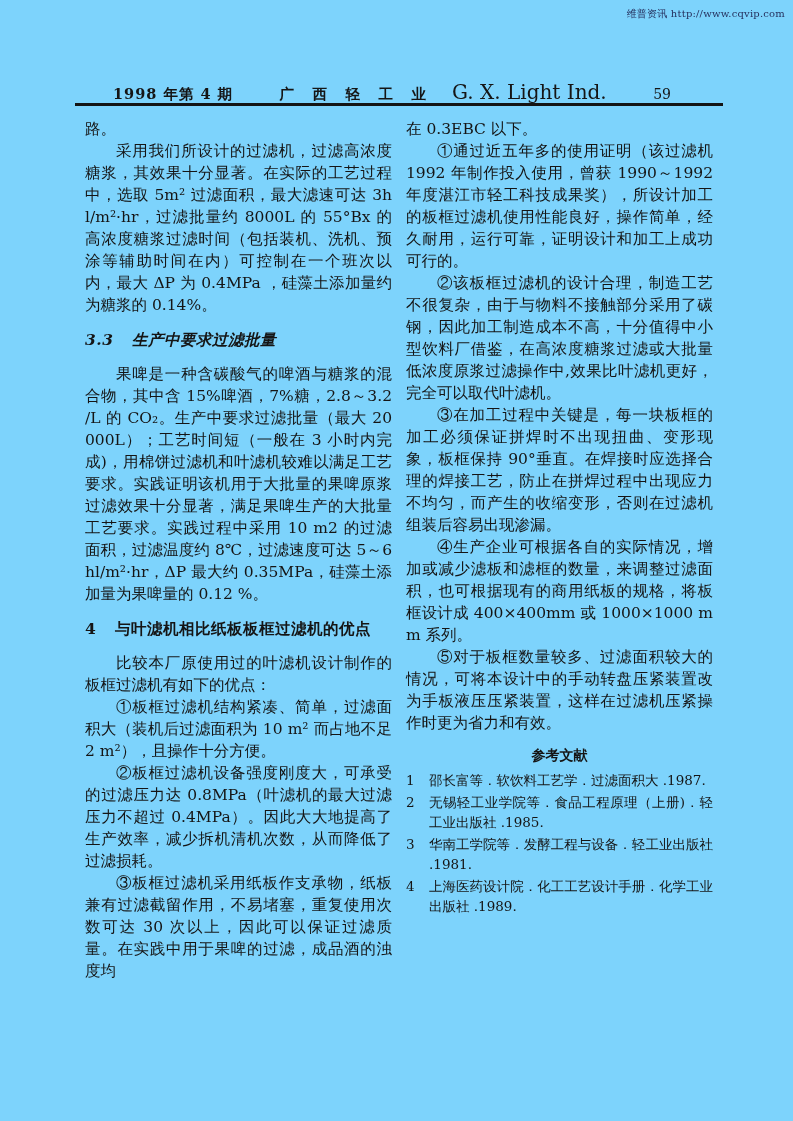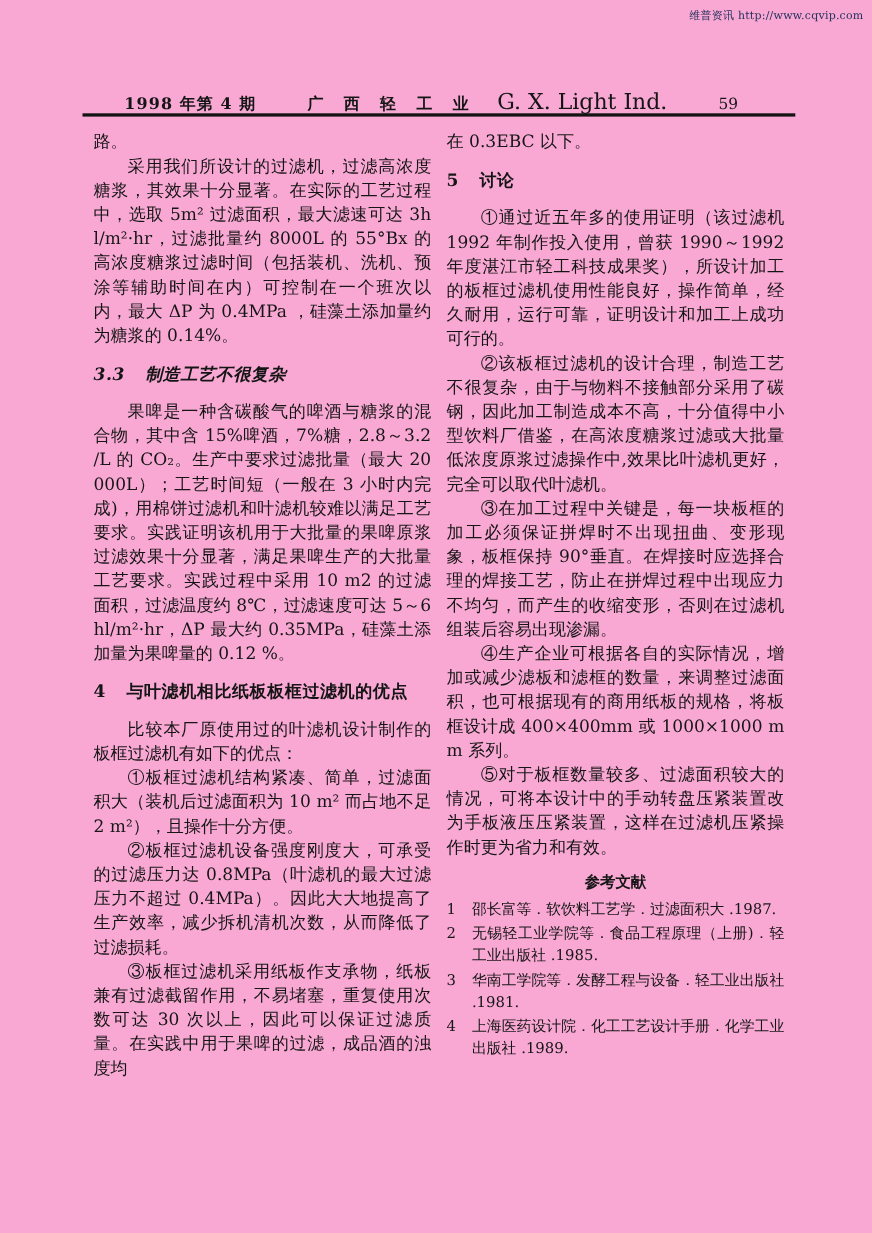--- a/index.html
+++ b/index.html
@@ -3,21 +3,21 @@
 <meta charset="utf-8">
 <style>
   html,body{margin:0;padding:0;}
   body{
     width:793px;height:1121px;
     background:#e8e8e6;
     font-family:"DejaVu Serif","Liberation Serif",serif;
   }
   .page{
     position:relative;width:793px;height:1121px;
-    background:#f9a8d4;color:#151515;overflow:hidden;
+    background:#7dd3fc;color:#151515;overflow:hidden;
   }
   
   .watermark{
     position:absolute;top:7px;right:8px;
     font-size:10px;letter-spacing:.2px;color:#26315e;
   }
   
   .header{
     position:absolute;top:80px;left:75px;width:648px;
     display:flex;align-items:baseline;justify-content:space-between;
@@ -71,37 +71,34 @@
     <span class="pageno">59</span>
   </div>
   <div class="rule"></div>
 
   <div class="columns">
 
     <div class="col">
       <p class="para noindent">路。</p>
       <p class="para">采用我们所设计的过滤机，过滤高浓度糖浆，其效果十分显著。在实际的工艺过程中，选取 5m² 过滤面积，最大滤速可达 3hl/m²·hr，过滤批量约 8000L 的 55°Bx 的高浓度糖浆过滤时间（包括装机、洗机、预涂等辅助时间在内）可控制在一个班次以内，最大 ΔP 为 0.4MPa ，硅藻土添加量约为糖浆的 0.14%。</p>
       <p class="sec-heading kai">
-        <span class="num">3.3</span><span>制造工艺不很复杂</span>
+        <span class="num">3.3</span><span>生产中要求过滤批量</span>
       </p>
       <p class="para">果啤是一种含碳酸气的啤酒与糖浆的混合物，其中含 15%啤酒，7%糖，2.8～3.2 /L 的 CO₂。生产中要求过滤批量（最大 20000L）；工艺时间短（一般在 3 小时内完成)，用棉饼过滤机和叶滤机较难以满足工艺要求。实践证明该机用于大批量的果啤原浆过滤效果十分显著，满足果啤生产的大批量工艺要求。实践过程中采用 10 m2 的过滤面积，过滤温度约 8℃，过滤速度可达 5～6 hl/m²·hr，ΔP 最大约 0.35MPa，硅藻土添加量为果啤量的 0.12 %。</p>
       <p class="sec-heading">
         <span class="num">4</span><span>与叶滤机相比纸板板框过滤机的优点</span>
       </p>
       <p class="para">比较本厂原使用过的叶滤机设计制作的板框过滤机有如下的优点：</p>
       <p class="para">①板框过滤机结构紧凑、简单，过滤面积大（装机后过滤面积为 10 m² 而占地不足 2 m²），且操作十分方便。</p>
       <p class="para">②板框过滤机设备强度刚度大，可承受的过滤压力达 0.8MPa（叶滤机的最大过滤压力不超过 0.4MPa）。因此大大地提高了生产效率，减少拆机清机次数，从而降低了过滤损耗。</p>
       <p class="para">③板框过滤机采用纸板作支承物，纸板兼有过滤截留作用，不易堵塞，重复使用次数可达 30 次以上，因此可以保证过滤质量。在实践中用于果啤的过滤，成品酒的浊度均</p>
     </div>
 
     <div class="col">
       <p class="para noindent">在 0.3EBC 以下。</p>
-      <p class="sec-heading">
-        <span class="num">5</span><span>讨论</span>
-      </p>
       <p class="para">①通过近五年多的使用证明（该过滤机 1992 年制作投入使用，曾获 1990～1992 年度湛江市轻工科技成果奖），所设计加工的板框过滤机使用性能良好，操作简单，经久耐用，运行可靠，证明设计和加工上成功可行的。</p>
       <p class="para">②该板框过滤机的设计合理，制造工艺不很复杂，由于与物料不接触部分采用了碳钢，因此加工制造成本不高，十分值得中小型饮料厂借鉴，在高浓度糖浆过滤或大批量低浓度原浆过滤操作中,效果比叶滤机更好，完全可以取代叶滤机。</p>
       <p class="para">③在加工过程中关键是，每一块板框的加工必须保证拼焊时不出现扭曲、变形现象，板框保持 90°垂直。在焊接时应选择合理的焊接工艺，防止在拼焊过程中出现应力不均匀，而产生的收缩变形，否则在过滤机组装后容易出现渗漏。</p>
       <p class="para">④生产企业可根据各自的实际情况，增加或减少滤板和滤框的数量，来调整过滤面积，也可根据现有的商用纸板的规格，将板框设计成 400×400mm 或 1000×1000 mm 系列。</p>
       <p class="para">⑤对于板框数量较多、过滤面积较大的情况，可将本设计中的手动转盘压紧装置改为手板液压压紧装置，这样在过滤机压紧操作时更为省力和有效。</p>
       <p class="refs-heading">参考文献</p>
 
       <div class="ref">
         <span class="ref-num">1</span>
         <span class="ref-text">邵长富等．软饮料工艺学．过滤面积大 .1987.</span>

